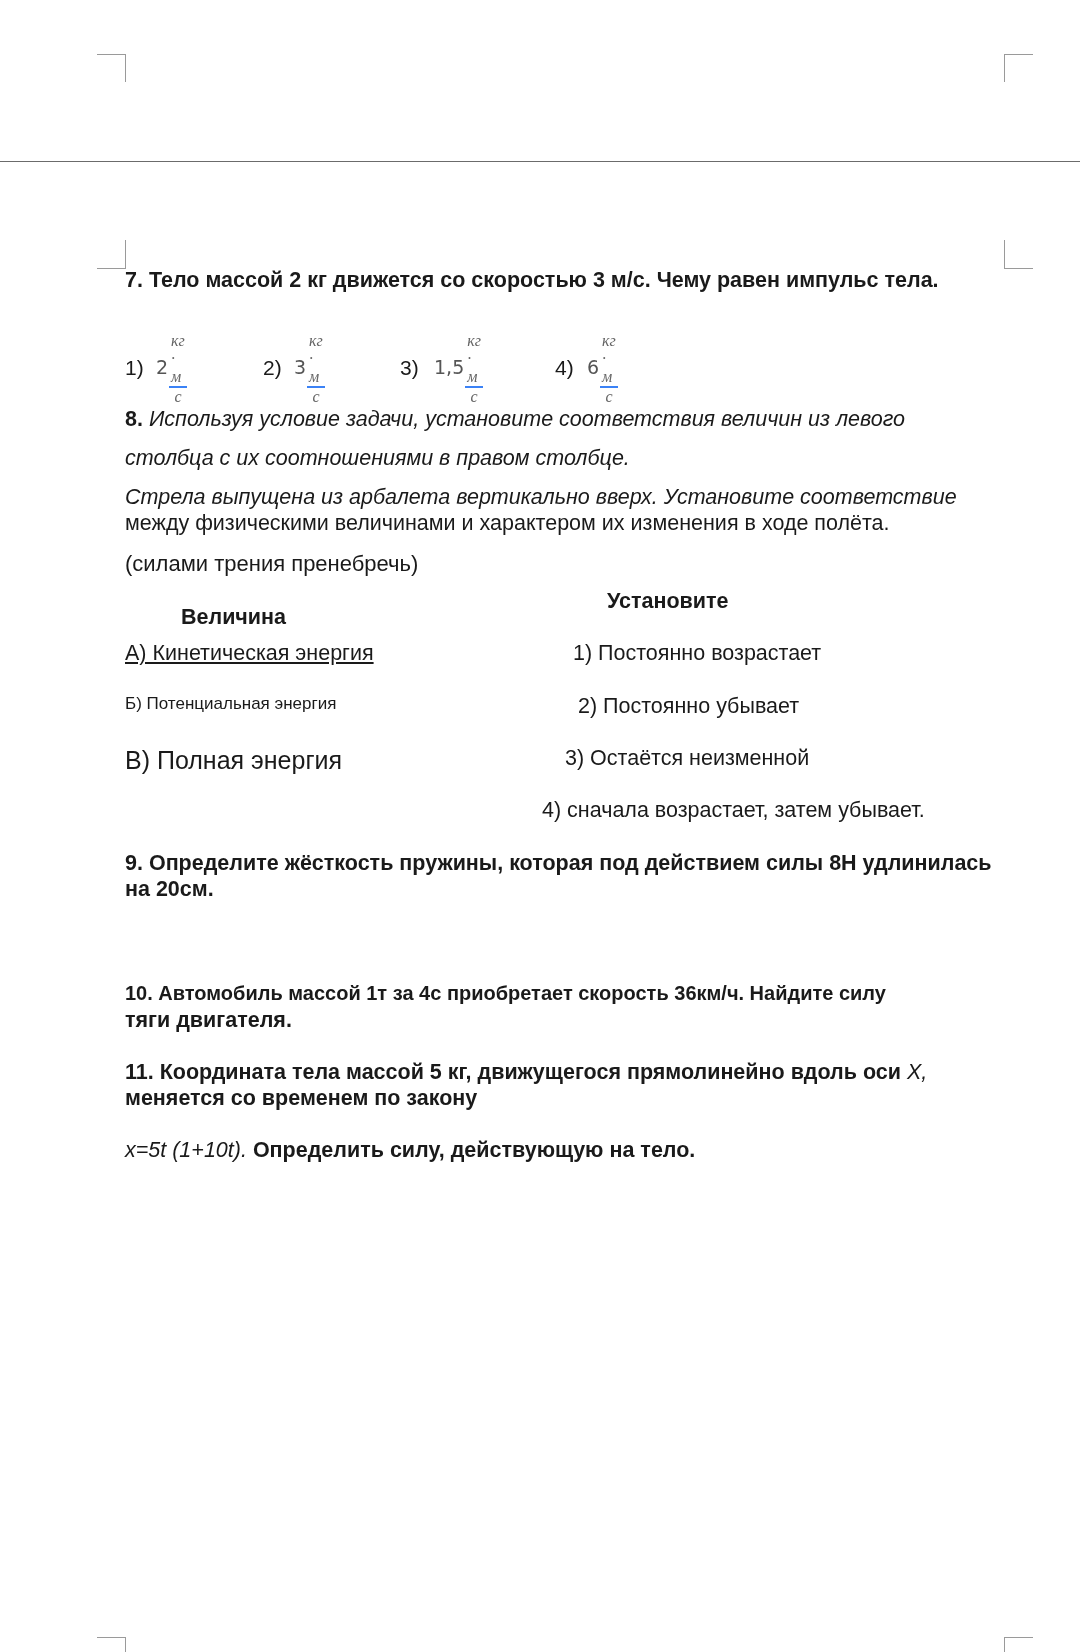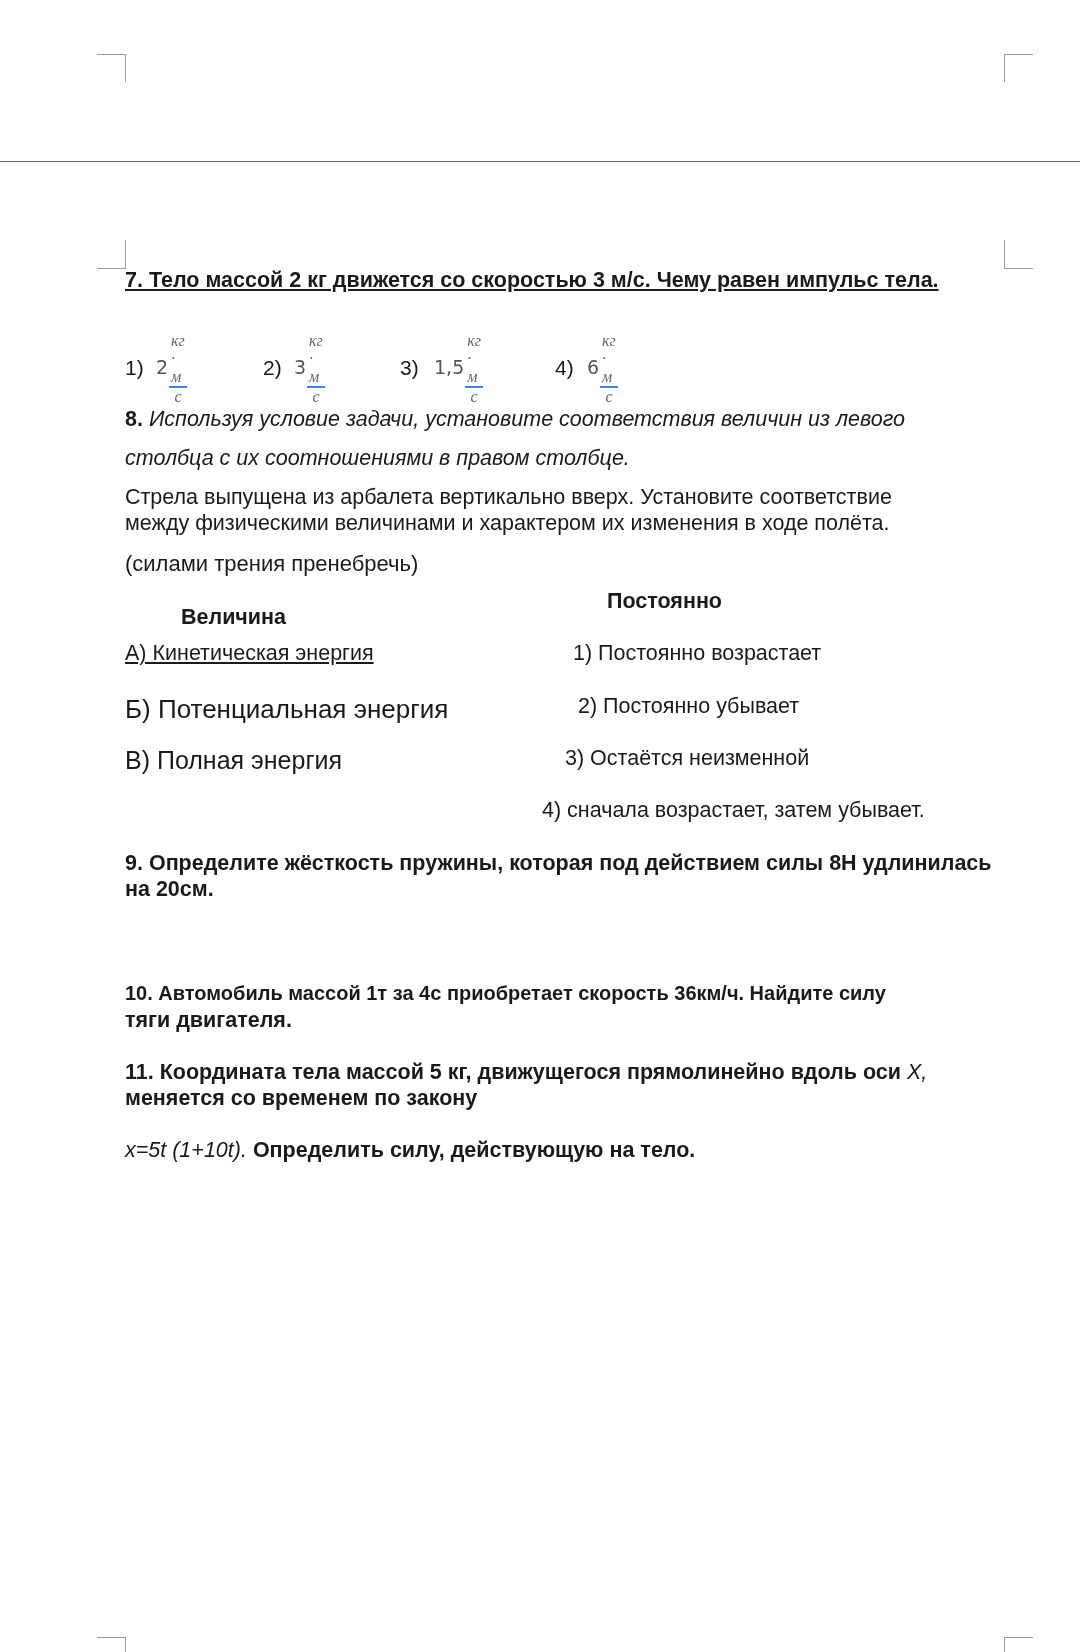--- a/index.html
+++ b/index.html
@@ -30,21 +30,21 @@
 <body>
 
 <div class="corner c-tl-top"></div>
 <div class="corner c-tr-top"></div>
 <div class="page-divider"></div>
 <div class="corner c-tl-bot"></div>
 <div class="corner c-tr-bot"></div>
 <div class="corner c-bl"></div>
 <div class="corner c-br"></div>
 
-<div class="abs bold" style="left:125px; top:268px; font-size:21.5px;text-decoration:underline;">7. Тело массой 2 кг движется со скоростью 3 м/с. Чему равен импульс тела.</div>
+<div class="abs bold" style="left:125px; top:268px; font-size:21.5px;">7. Тело массой 2 кг движется со скоростью 3 м/с. Чему равен импульс тела.</div>
 
 <div class="opt" style="left:125px;">
   <span class="opt-num">1)</span>
   <span class="frac" style="left:31px;">
     <span class="coef">2</span>
     <span class="fr">
         <span class="num">кг · м</span>
         <span class="den">с</span>
       </span>
   </span>
@@ -79,29 +79,29 @@
       </span>
   </span>
 </div>
 
 <div class="abs" style="left:125px; top:407px; font-size:21.5px;">
   <span class="bold">8.</span>
   <span class="italic">Используя условие задачи, установите соответствия величин из левого</span>
 </div>
 <div class="abs italic" style="left:125px; top:446px; font-size:21.5px;">столбца с их соотношениями в правом столбце.</div>
 
-<div class="abs" style="left:125px; top:485px; font-size:21.5px;">Стрела выпущена из арбалета вертикально вверх. Установите соответствие</div>
+<div class="abs" style="left:125px; top:485px; font-size:21.5px;font-style:italic;">Стрела выпущена из арбалета вертикально вверх. Установите соответствие</div>
 <div class="abs" style="left:125px; top:511px; font-size:21.5px;">между физическими величинами и характером их изменения в ходе полёта.</div>
 <div class="abs" style="left:125px; top:537px; font-size:22px;margin-top:14px;">(силами трения пренебречь)</div>
 
 <div class="abs bold" style="left:181px; top:589px; font-size:21.5px;margin-top:16px;">Величина</div>
-<div class="abs bold" style="left:607px; top:589px; font-size:21.5px;">Постоянно</div>
+<div class="abs bold" style="left:607px; top:589px; font-size:21.5px;">Установите</div>
 
 <div class="abs" style="left:125px; top:641px; font-size:21.5px;text-decoration:underline;">А) Кинетическая энергия</div>
-<div class="abs" style="left:125px; top:694px; font-size:26px;">Б) Потенциальная энергия</div>
+<div class="abs" style="left:125px; top:694px; font-size:17px;">Б) Потенциальная энергия</div>
 <div class="abs" style="left:125px; top:746px; font-size:25px;">В) Полная энергия</div>
 
 <div class="abs" style="left:573px; top:641px; font-size:21.5px;">1) Постоянно возрастает</div>
 <div class="abs" style="left:578px; top:694px; font-size:21.5px;">2) Постоянно убывает</div>
 <div class="abs" style="left:565px; top:746px; font-size:21.5px;">3) Остаётся неизменной</div>
 <div class="abs" style="left:542px; top:798px; font-size:21.5px;">4) сначала возрастает, затем убывает.</div>
 
 <div class="abs bold" style="left:125px; top:851px; font-size:21.5px;">9. Определите жёсткость пружины, которая под действием силы 8Н удлинилась</div>
 <div class="abs bold" style="left:125px; top:877px; font-size:21.5px;">на 20см.</div>
 

